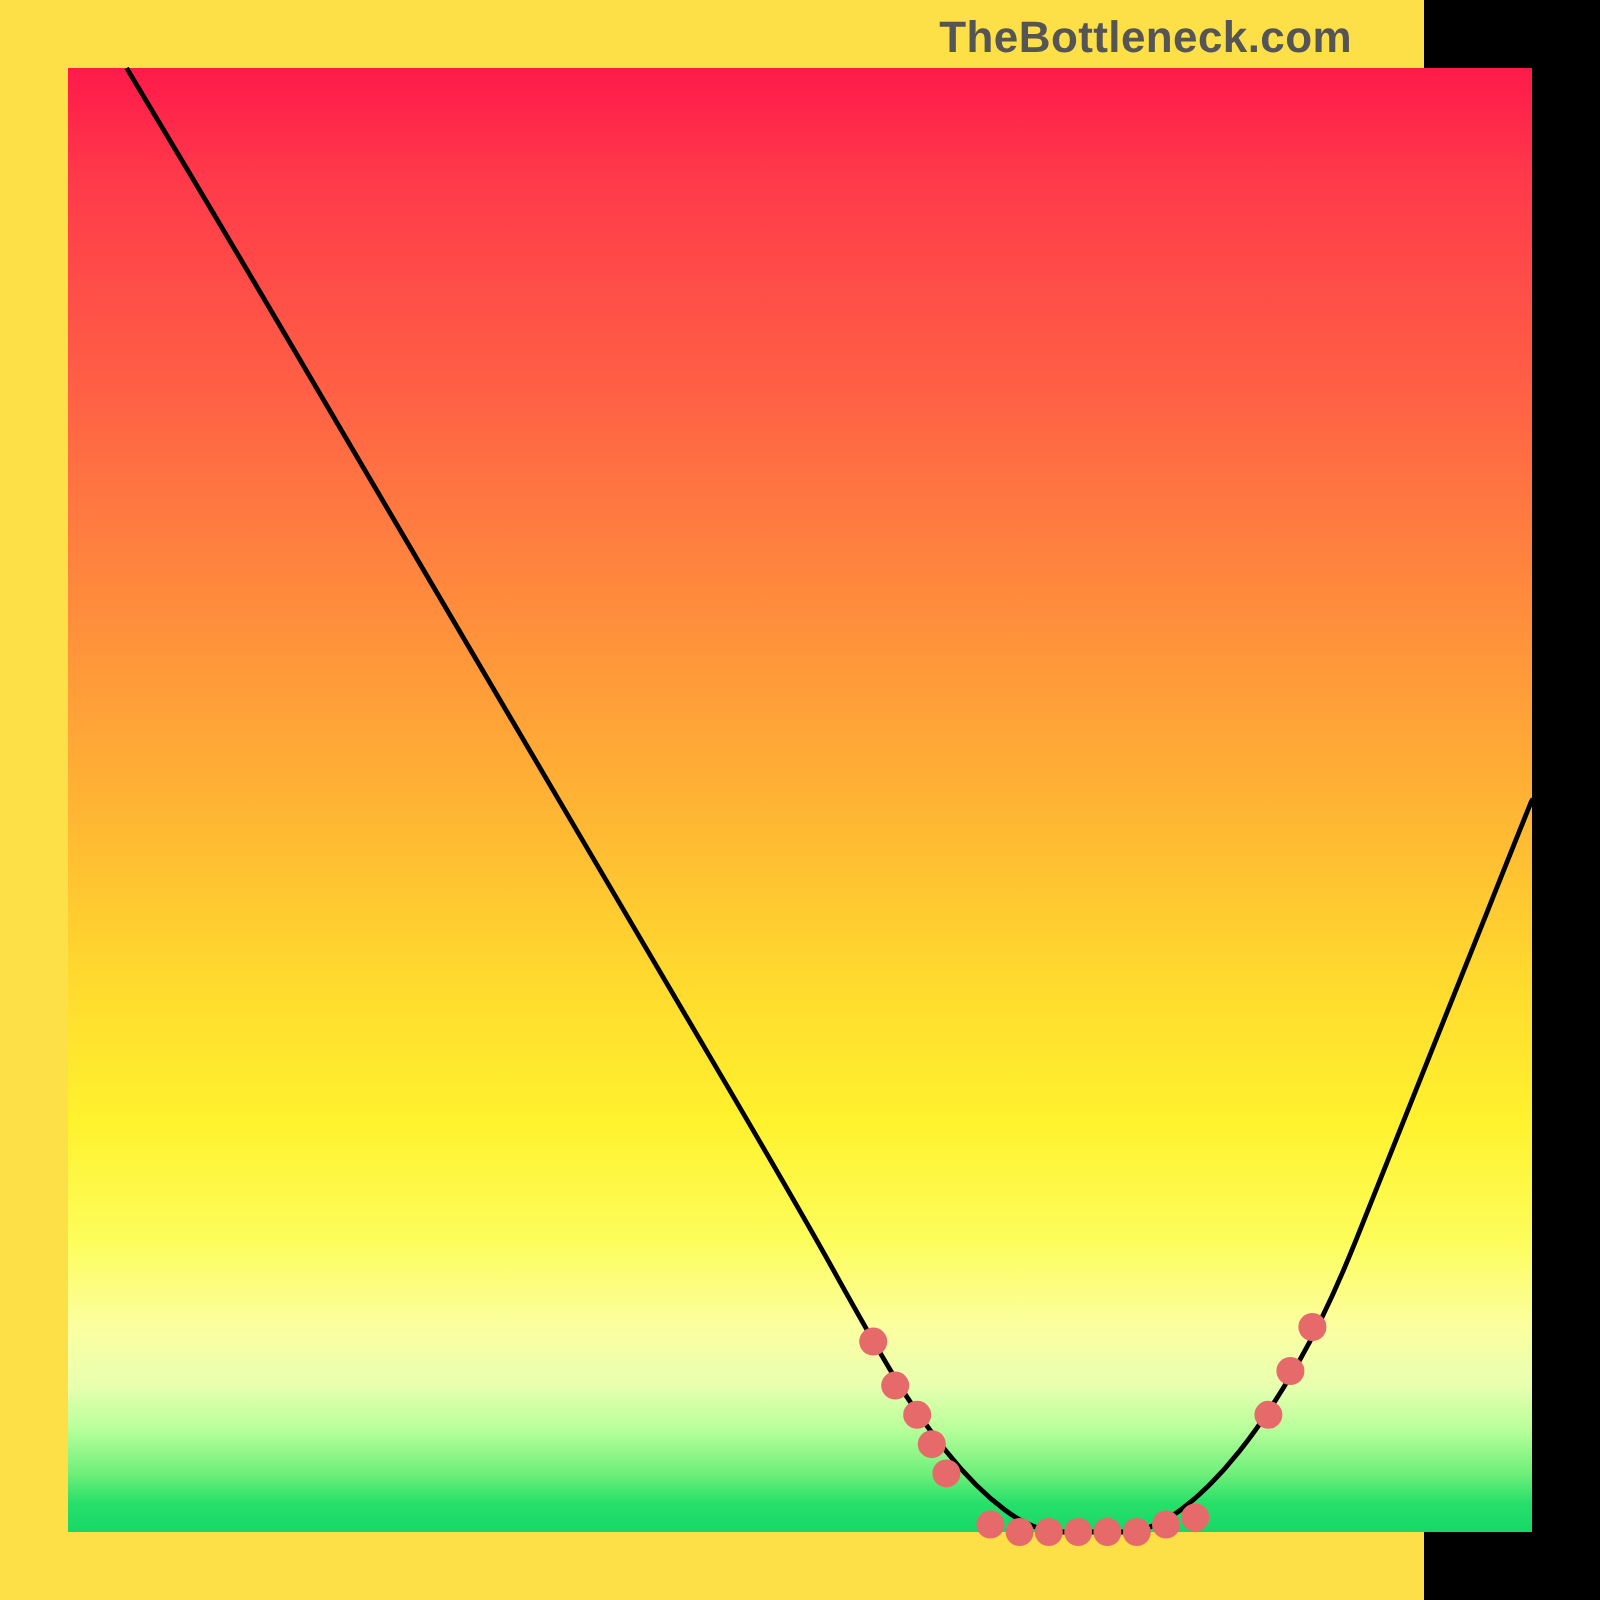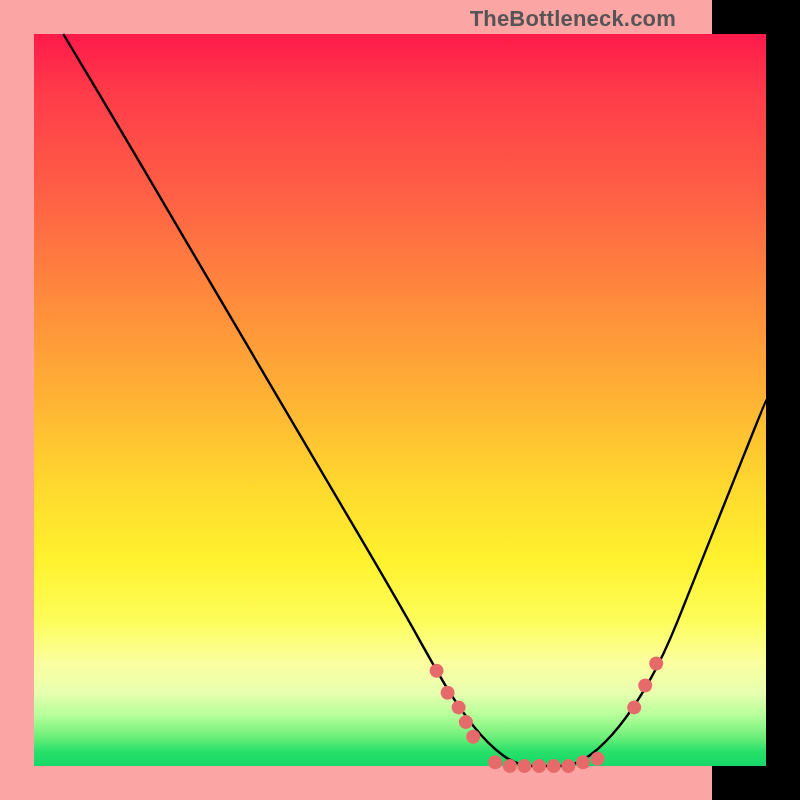--- a/index.html
+++ b/index.html
@@ -9,21 +9,21 @@
     height: 800px;
     background: #000;
     overflow: hidden;
   }
   .frame {
     position: absolute;
     left: 0;
     top: 0;
     width: 712px;
     height: 800px;
-    background: #fca5a5;
+    background: #fde047;
   }
   .plot {
     position: absolute;
     left: 34px;
     top: 34px;
     width: 732px;
     height: 732px;
     
     background: linear-gradient(to bottom,
       #ff1a4a 0%,

